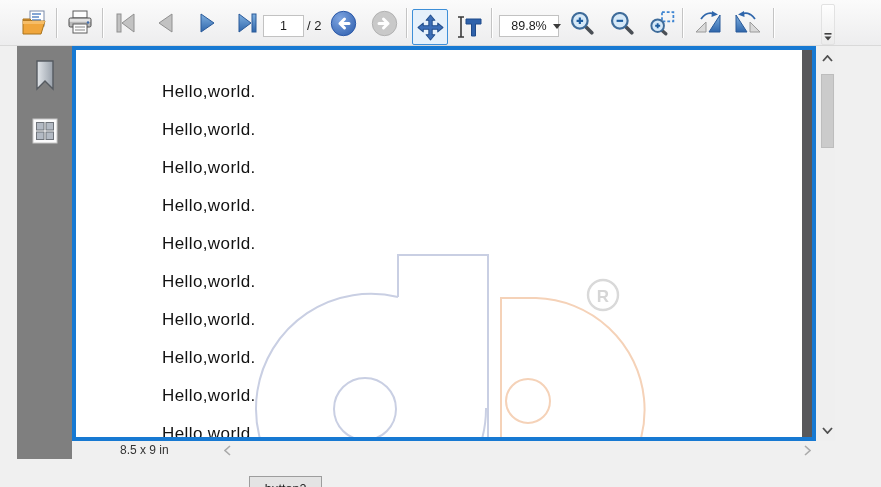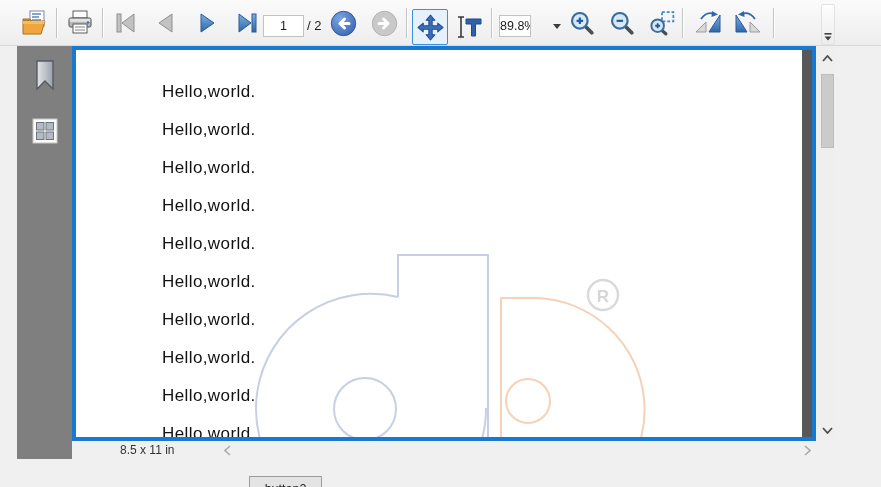--- a/index.html
+++ b/index.html
@@ -144,21 +144,21 @@
     </svg>
   </div>
   <div class="tbtn" style="left:452px;top:9px;width:36px;height:36px">
     <svg width="26" height="26" viewBox="0 0 26 26">
       <path d="M1 3 H7 M4 3 V23 M1 23 H7" stroke="#3a3a3a" stroke-width="1.6" fill="none"></path>
       <path d="M9 5 H24 V10 H18.5 V22 H14.5 V10 H9 Z" fill="#2f62ab" stroke="#1f4a8a"></path>
     </svg>
   </div>
   <div class="sep" style="left:491px"></div>
 
-  <input class="txtinput" style="left: 499px; width: 32px;" value="89.8%">
+  <input class="txtinput" style="left: 499px; width: 60px;" value="89.8%">
   <div class="abs" style="left:551px;top:17px;width:12px;height:18px;display:flex;align-items:center;justify-content:center">
     <svg width="8" height="5" viewBox="0 0 8 5">
       <polygon points="0,0 8,0 4,5" fill="#3c3c3c"></polygon>
     </svg>
   </div>
 
   <div class="tbtn" style="left:565px">
     <svg width="26" height="26" viewBox="0 0 24 24">
       <line x1="15" y1="15" x2="21" y2="21" stroke="#4a4f55" stroke-width="3.4" stroke-linecap="round"></line>
       <circle cx="10" cy="10" r="7.2" fill="#d6e9f8" stroke="#3f6c9a" stroke-width="2"></circle>
@@ -262,21 +262,21 @@
   </div>
   <div class="vthumb"></div>
   <div class="scroll-arrow" style="top:376px">
     <svg width="11" height="7" viewBox="0 0 11 7">
       <polyline points="1,1 5.5,6 10,1" fill="none" stroke="#505050" stroke-width="1.8"></polyline>
     </svg>
   </div>
 </div>
 
 <div class="abs bottombar">
-  <span class="size-label">8.5 x 11 in</span>
+  <span class="size-label">8.5 x 9 in</span>
   <div class="h-arrow" style="left:148px">
     <svg width="7" height="11" viewBox="0 0 7 11">
       <polyline points="6,1 1,5.5 6,10" fill="none" stroke="#ababab" stroke-width="1.6"></polyline>
     </svg>
   </div>
   <div class="h-arrow" style="left:728px">
     <svg width="7" height="11" viewBox="0 0 7 11">
       <polyline points="1,1 6,5.5 1,10" fill="none" stroke="#ababab" stroke-width="1.6"></polyline>
     </svg>
   </div>

